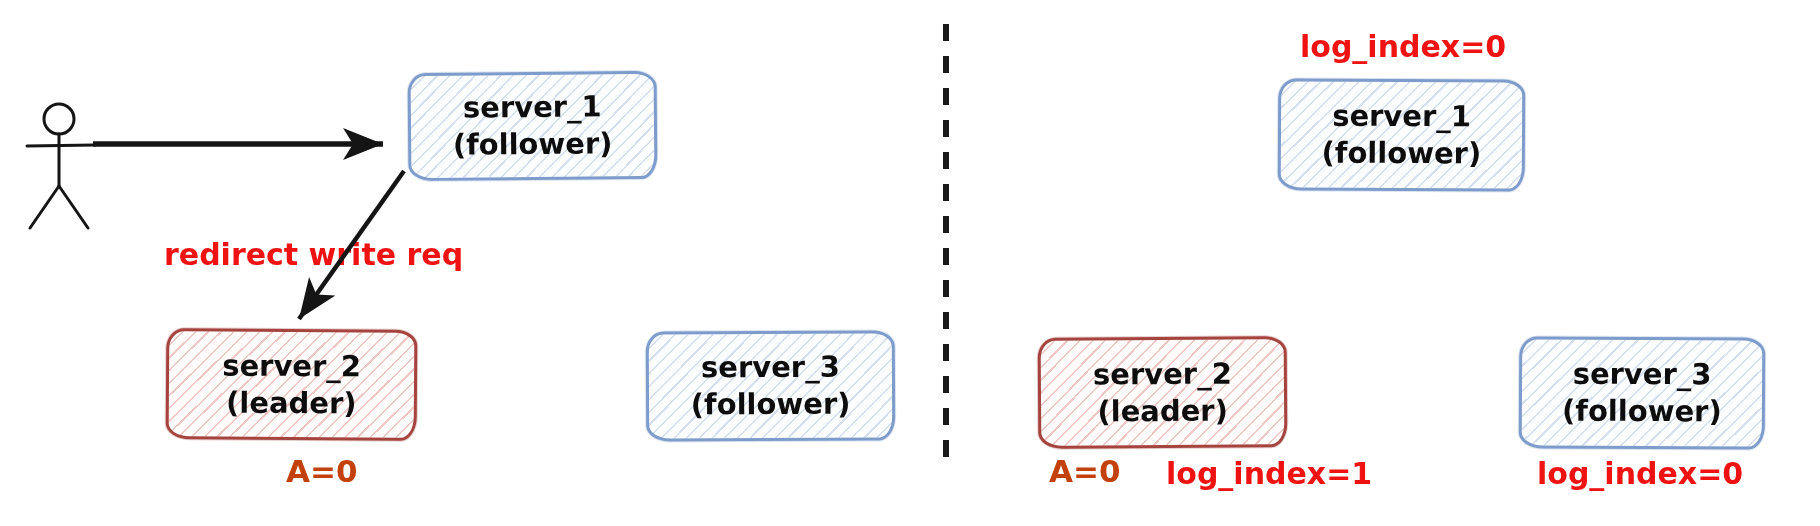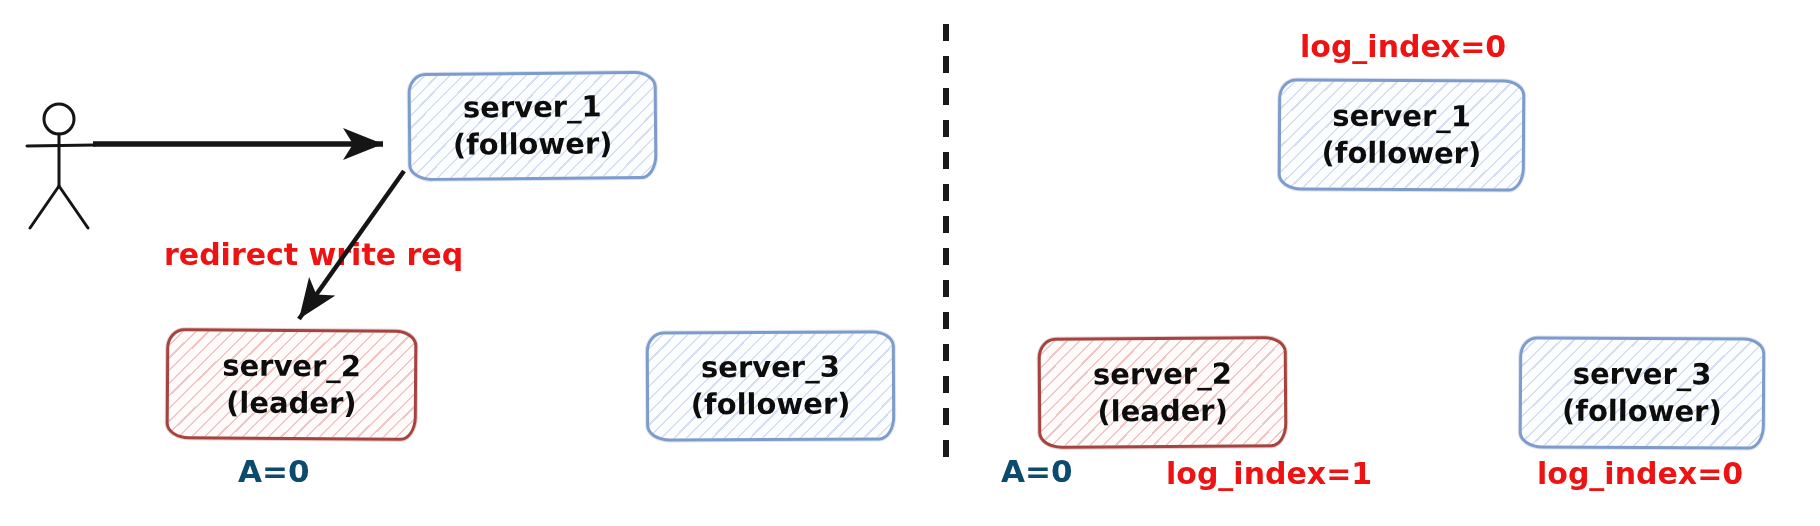--- a/index.html
+++ b/index.html
@@ -36,21 +36,21 @@
   }
   .box-l1{left:408px;top:72px;width:243px;height:102px;transform:rotate(-0.5deg);}
   .box-l2{left:166px;top:329px;width:245px;height:105px;transform:rotate(0.4deg);}
   .box-l3{left:646px;top:331px;width:243px;height:104px;transform:rotate(-0.3deg);}
   .box-r1{left:1278px;top:79px;width:241px;height:106px;transform:rotate(0.3deg);}
   .box-r2{left:1038px;top:337px;width:243px;height:105px;transform:rotate(-0.4deg);}
   .box-r3{left:1519px;top:337px;width:240px;height:106px;transform:rotate(0.3deg);}
 
   .label{position:absolute;z-index:2;white-space:nowrap;font-weight:700;}
   .label-red{color:#ee1212;font-size:30px;}
-  .label-black{color:#0c4a6e;font-size:31px;}
+  .label-black{color:#c2410c;font-size:31px;margin-left:48px;}
   .write-label{left:121px;top:77px;}
   .redirect-label{left:164px;top:237px;}
   .a0-left{left:238px;top:453px;}
   .a0-right{left:1001px;top:453px;}
   .li-top{left:1300px;top:29px;}
   .li-mid{left:1166px;top:456px;}
   .li-bottom{left:1537px;top:456px;}
 
   .watermark{
     position:absolute;z-index:5;left:1458px;top:477px;white-space:nowrap;

